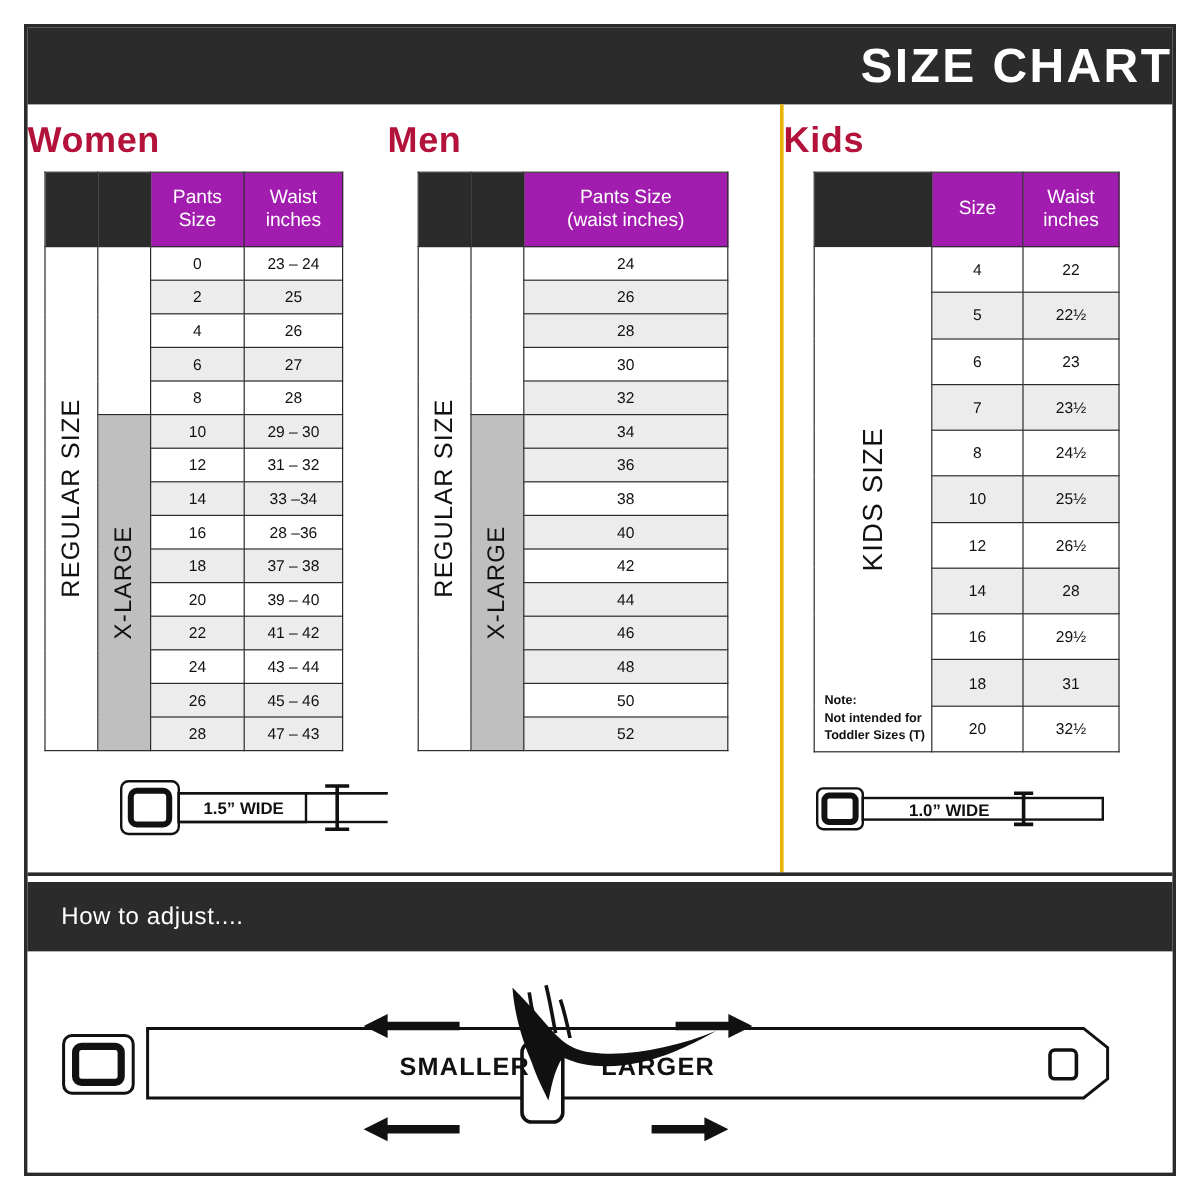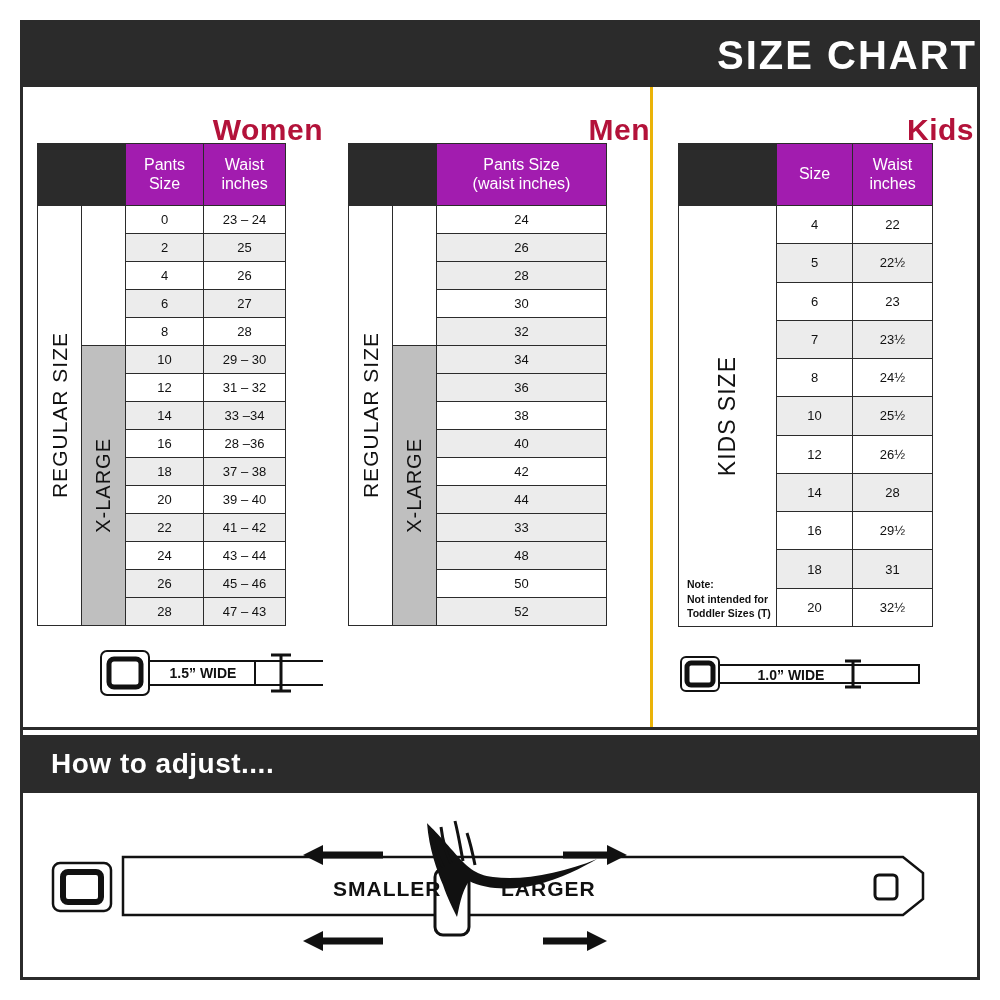--- a/index.html
+++ b/index.html
@@ -56,22 +56,22 @@
     display: flex;
   }
   .panel {
     position: relative;
     box-sizing: border-box;
   }
   .panel.women { width: 300px; }
   .panel.men   { width: 330px; border-right: 3px solid #eab308; }
   .panel.kids  { width: 321px; }
   .panel-head {
-    text-align: right;
-    padding-top: 26px;
+    text-align: left;
+    padding-top: 14px;
     height: 46px;
     box-sizing: border-box;
   }
   .panel-head .h {
     font-size: 30px;
     font-weight: bold;
     color: #b3123a;
     letter-spacing: .5px;
   }
   
@@ -159,22 +159,22 @@
     left: 23px;
     top: 735px;
     width: 954px;
     height: 58px;
     background: #2b2b2b;
     color: #fff;
     display: flex;
     align-items: center;
   }
   .howto-bar .h {
-    font-size: 28px;
-    font-weight: bold;
+    font-size: 20px;
+    font-weight: normal;
     padding-left: 28px;
     letter-spacing: .5px;
   }
   .howto-body {
     position: absolute;
     left: 23px;
     top: 793px;
     width: 954px;
     height: 184px;
     background: #ffffff;
@@ -375,21 +375,21 @@
           <tr>
                 <td class="shade">40</td>
               </tr>
           <tr>
                 <td>42</td>
               </tr>
           <tr>
                 <td class="shade">44</td>
               </tr>
           <tr>
-                <td class="shade">33</td>
+                <td class="shade">46</td>
               </tr>
           <tr>
                 <td class="shade">48</td>
               </tr>
           <tr>
                 <td>50</td>
               </tr>
           <tr>
                 <td class="shade">52</td>
               </tr>

